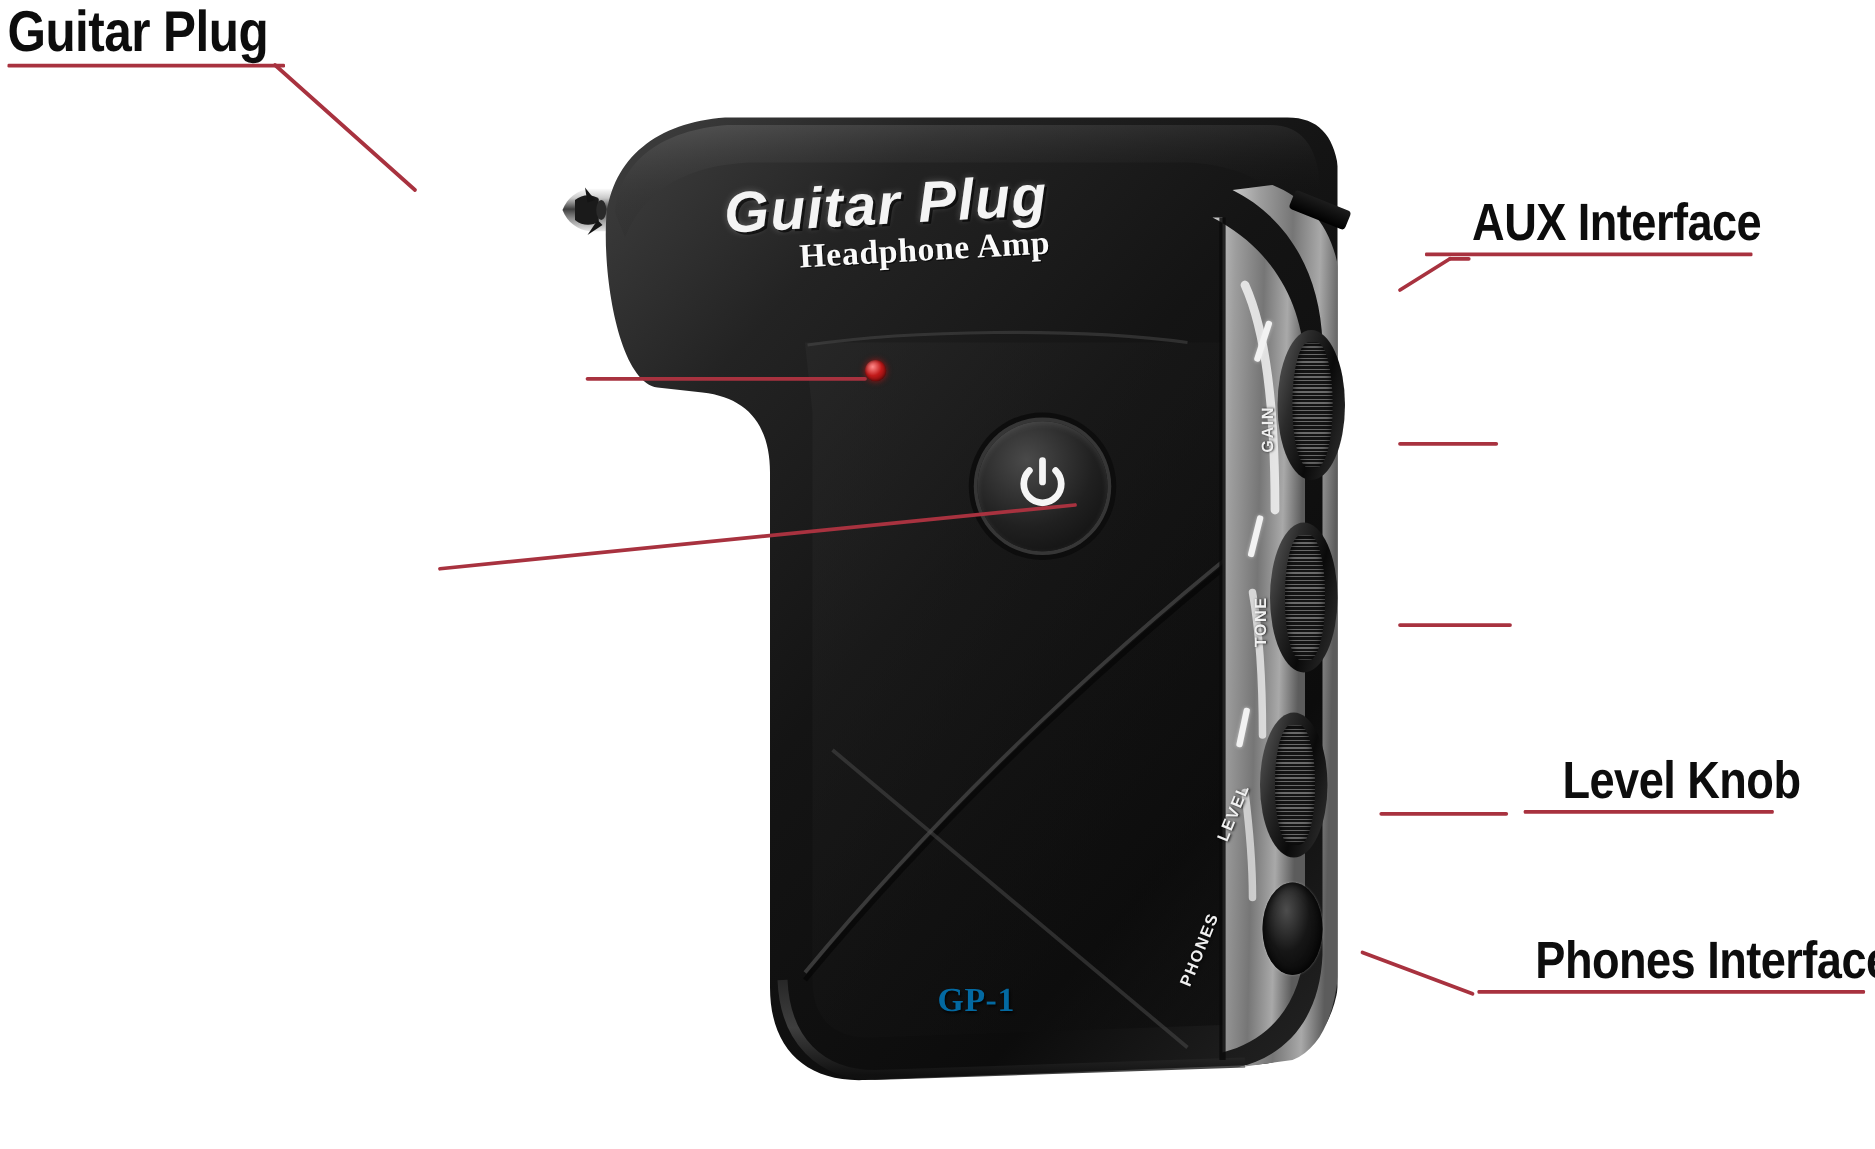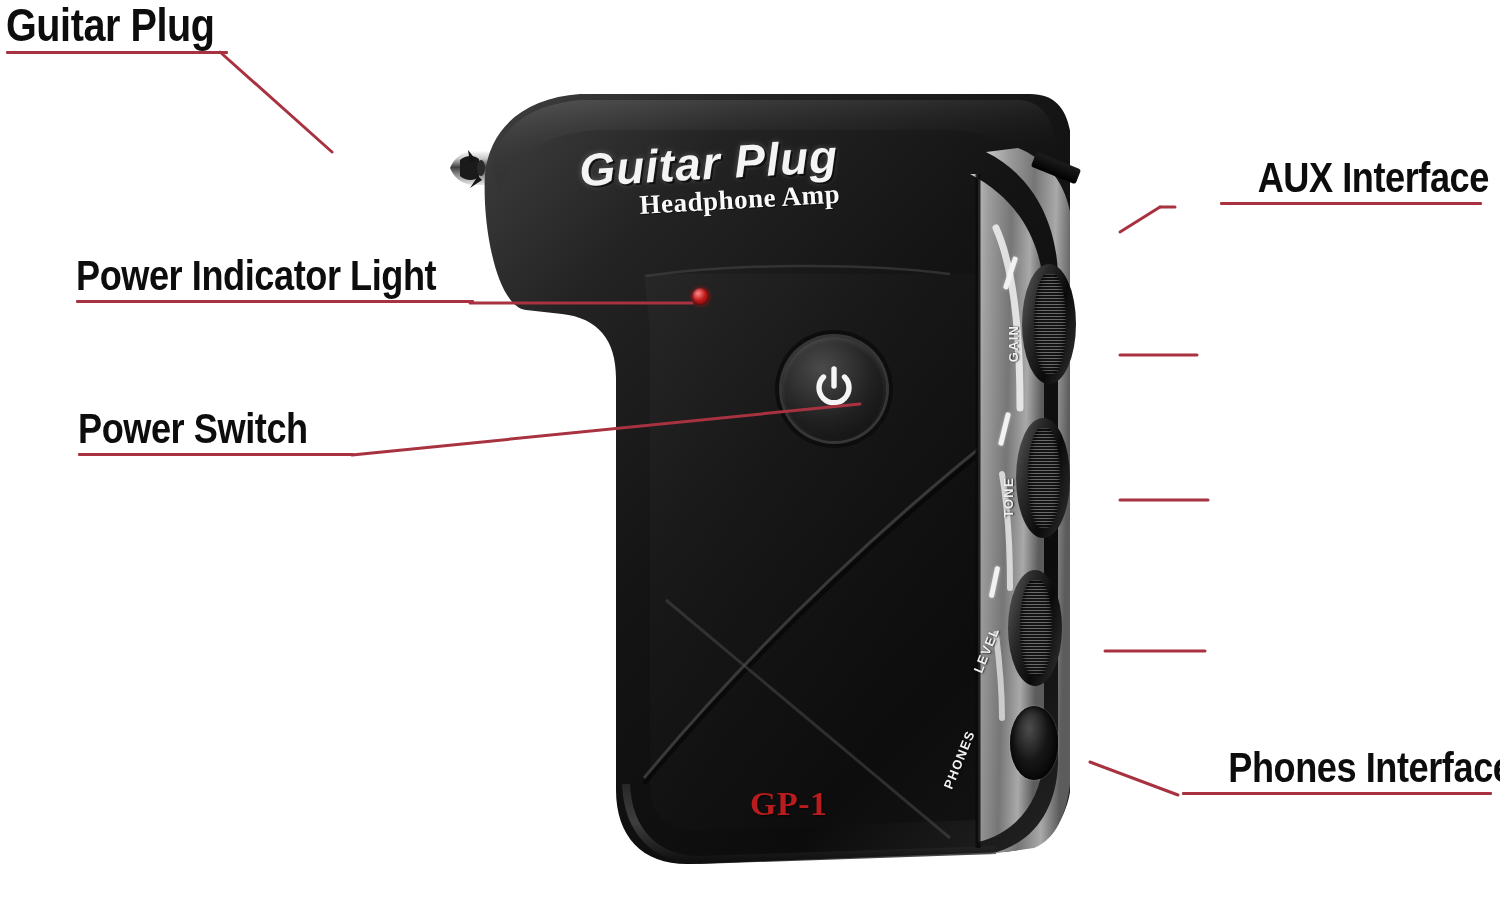--- a/index.html
+++ b/index.html
@@ -109,21 +109,21 @@
     font-size:27px;color:#fafafa;
     letter-spacing:0.5px;
     text-align:right;
     margin-top:2px;
     text-shadow:1px 1px 0 rgba(0,0,0,.6);
     line-height:1;
   }
   .model{
     position:absolute;left:320px;top:707px;
     font-family:"Liberation Serif",serif;
-    font-weight:700;font-size:34px;color:#b91c1c;
+    font-weight:700;font-size:27px;color:#0369a1;
     letter-spacing:0.5px;
     text-shadow:1px 1px 2px rgba(0,0,0,.8);
   }
 
   
   .pbtn{
     position:absolute;left:352px;top:259px;width:104px;height:104px;
     border-radius:50%;
     background:radial-gradient(circle at 38% 30%, #4a4a4a, #202020 55%, #0b0b0b 100%);
     box-shadow:0 0 0 3px rgba(90,90,90,.55), 0 0 0 7px rgba(12,12,12,.9),
@@ -354,36 +354,32 @@
 
       <path d="M 1178,795 L 1090,762"></path>
     </g>
   </svg>
 
   <div class="callout left" style="left:6px;top:2px;">
     <span class="txt" style="font-size:46px;">Guitar Plug</span>
     <span class="rule" style="width:222px;"></span>
   </div>
 
-  <div class="callout left" style="left:76px;top:255px;">
-    <span class="txt" style="font-size:42px;">Power Indicator Light</span>
-    <span class="rule" style="width:398px;"></span>
-  </div>
-
-  <div class="callout left" style="left:78px;top:408px;">
-    <span class="txt" style="font-size:42px;">Power Switch</span>
-    <span class="rule" style="width:276px;"></span>
-  </div>
-
-  <div class="callout right" style="left:1220px;top:157px;">
+
+
+  <div class="callout right" style="left:1140px;top:157px;">
     <span class="txt" style="font-size:42px;">AUX Interface</span>
     <span class="rule" style="width:262px;"></span>
   </div>
 
 
 
+  <div class="callout right" style="left:1219px;top:603px;">
+    <span class="txt" style="font-size:42px;">Level Knob</span>
+    <span class="rule" style="width:200px;"></span>
+  </div>
 
   <div class="callout right" style="left:1182px;top:747px;">
     <span class="txt" style="font-size:42px;">Phones Interface</span>
     <span class="rule" style="width:310px;"></span>
   </div>
 
 </div>
 
 </body></html>

